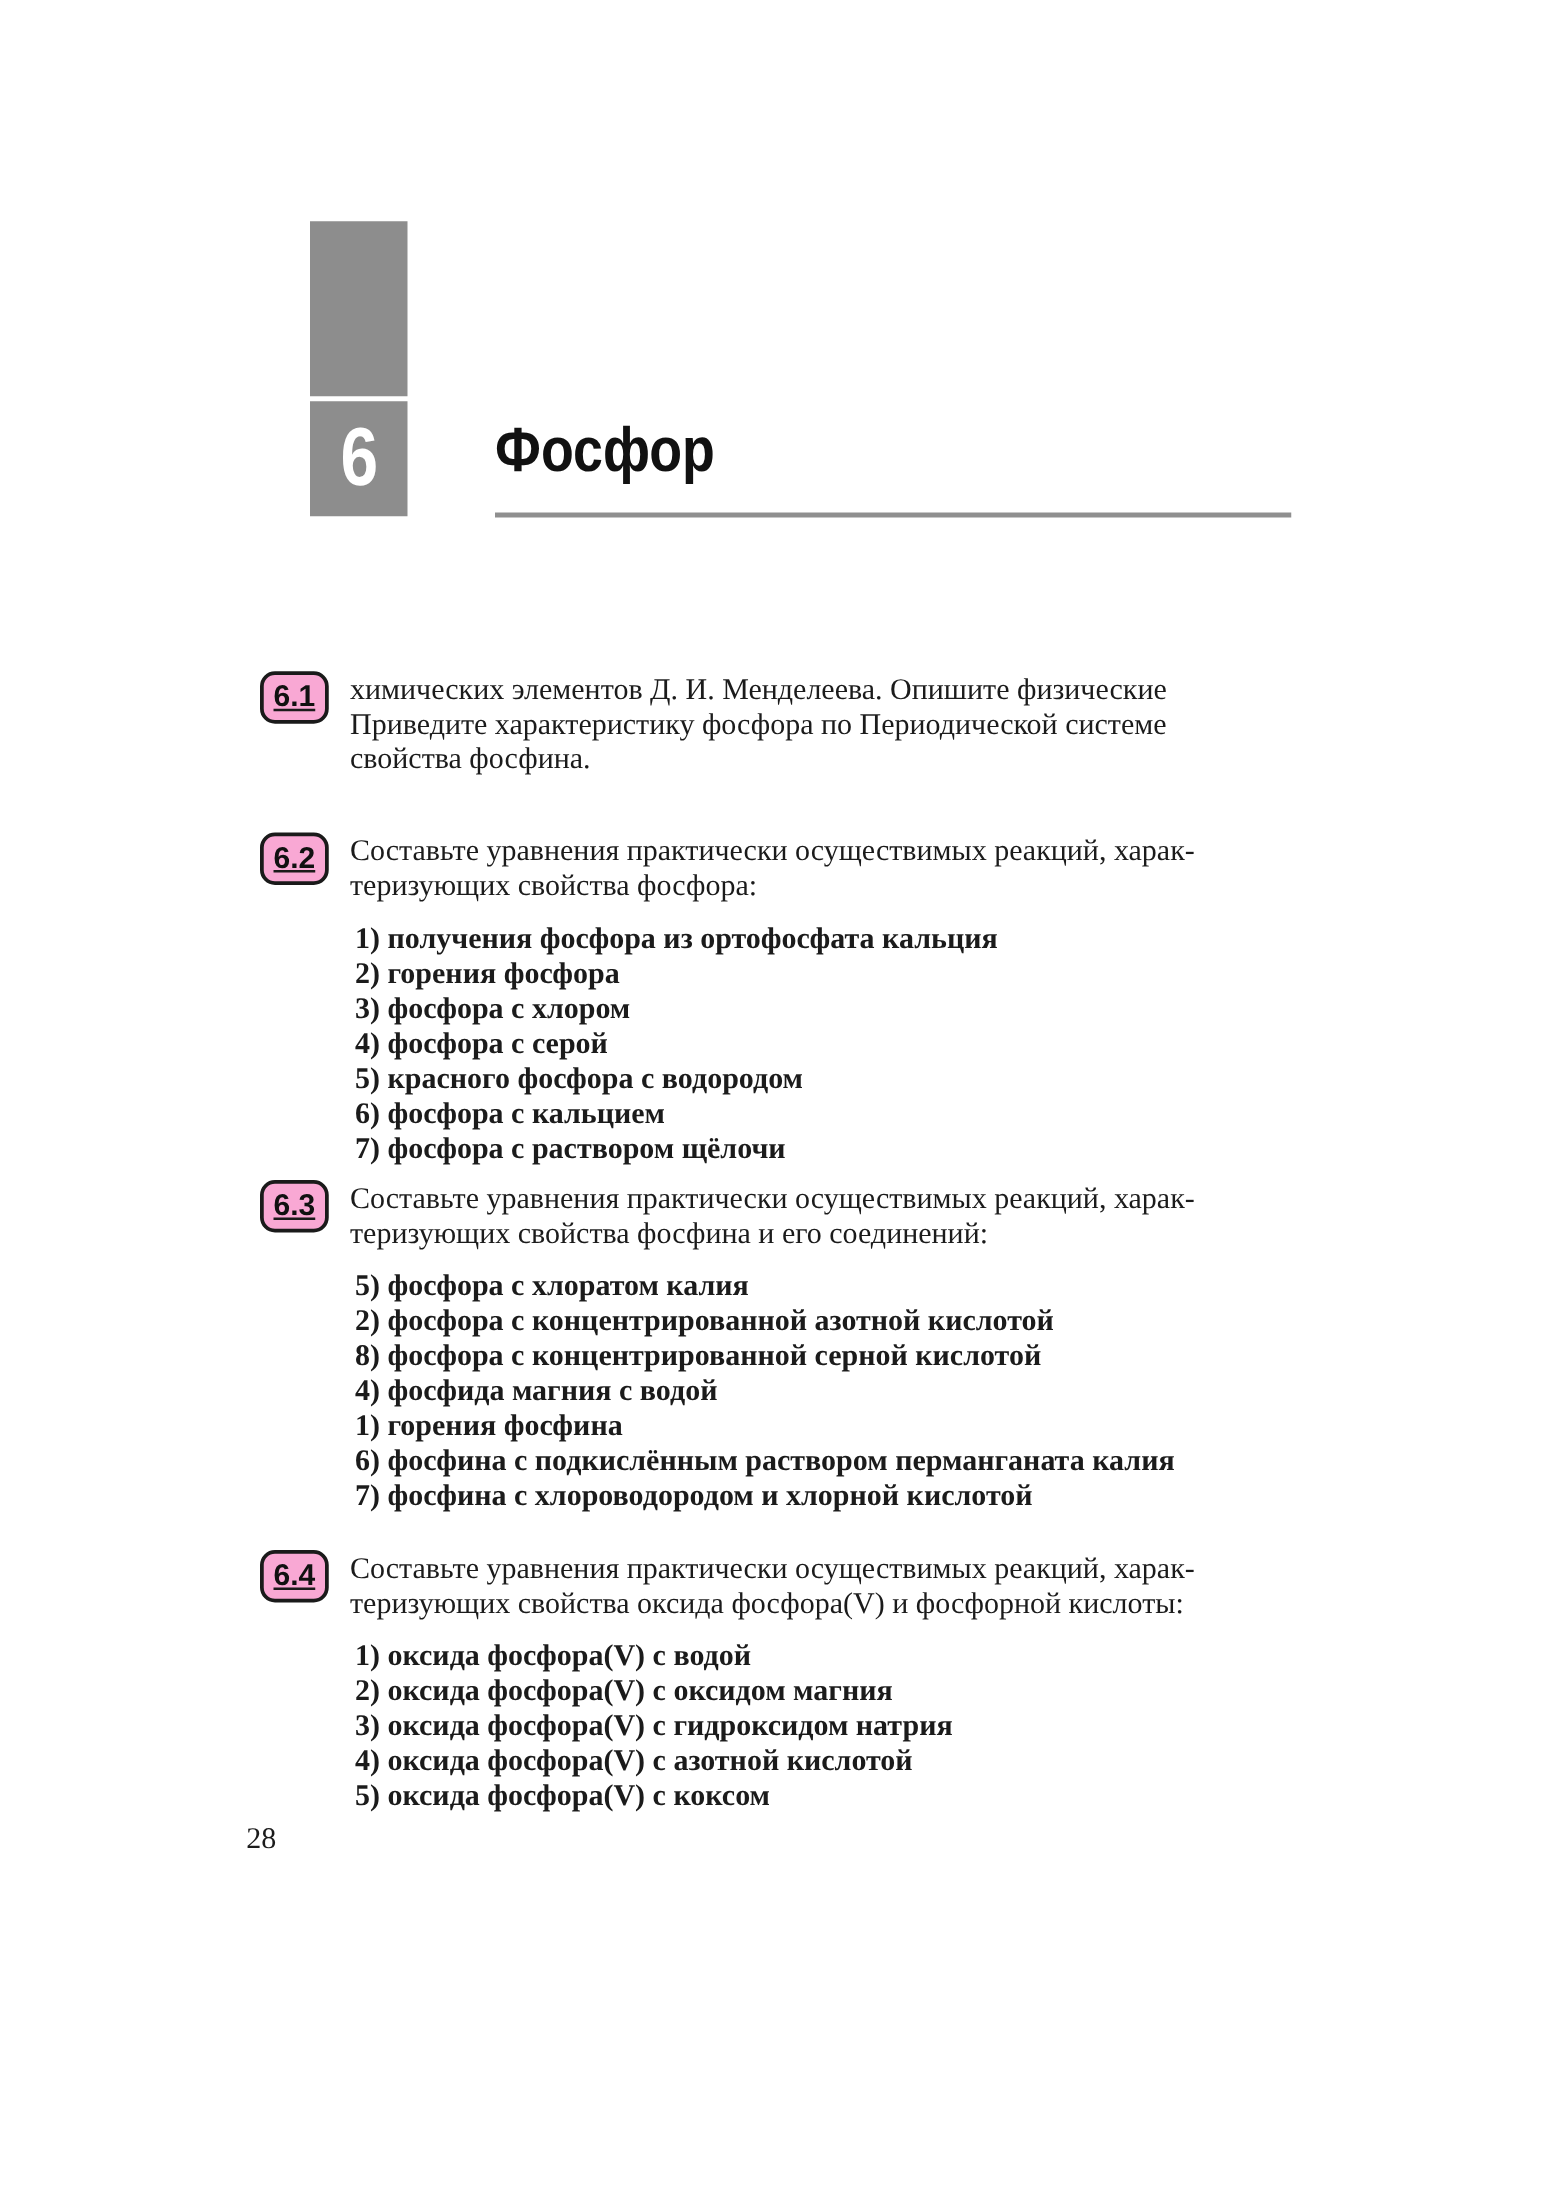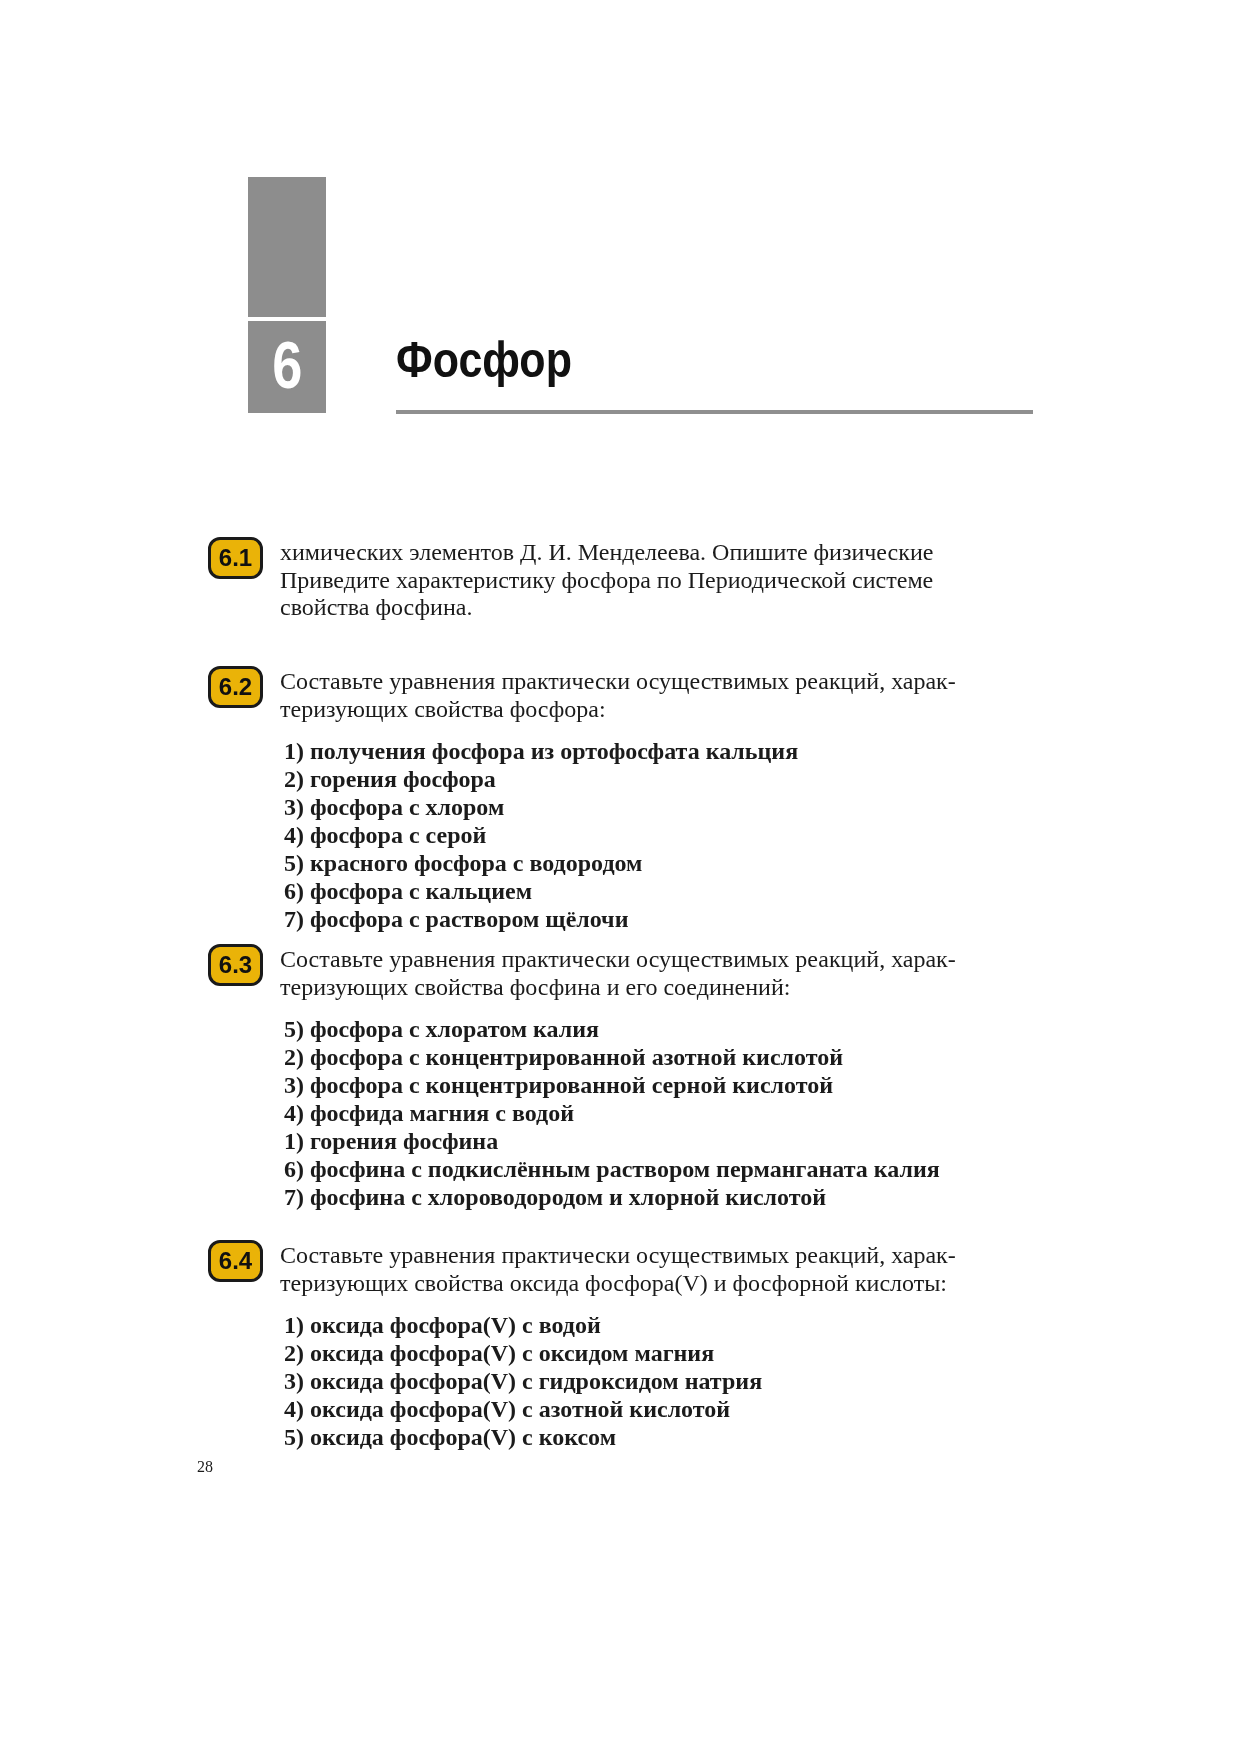--- a/index.html
+++ b/index.html
@@ -74,24 +74,25 @@
     width: 850px;
   }
   .badge {
     position: absolute;
     left: 0;
     top: 0;
     width: 49px;
     height: 36px;
     border: 3px solid #1a1a1a;
     border-radius: 12px;
-    background: #eab308;
+    background: #f9a8d4;
     display: flex;
     align-items: center;
     justify-content: center;
+    text-decoration: underline;
   }
   .badge span {
     font-family: "Liberation Sans", sans-serif;
     font-weight: bold;
     font-size: 24px;
     color: #111111;
     line-height: 1;
   }
   .ex-body {
     margin-left: 72px;
@@ -109,21 +110,21 @@
   .ex-item {
     font-size: 24px;
     line-height: 28px;
     white-space: nowrap;
     font-weight: bold;
   }
   .page-number {
     position: absolute;
     left: 197px;
     top: 1458px;
-    font-size: 16px;
+    font-size: 24px;
     color: #1b1b1b;
   }
 </style>
 </head>
 <body>
 
 <div class="page">
 
   <div class="chapter-box-top"></div>
   <div class="chapter-box-bottom">
@@ -166,21 +167,21 @@
     <div class="badge">
       <span>6.3</span>
     </div>
     <div class="ex-body">
       <div class="ex-line">Составьте уравнения практически осуществимых реакций, харак-</div>
       <div class="ex-line">теризующих свойства фосфина и его соединений:</div>
     </div>
     <div class="ex-list">
       <div class="ex-item">5) фосфора с хлоратом калия</div>
       <div class="ex-item">2) фосфора с концентрированной азотной кислотой</div>
-      <div class="ex-item">3) фосфора с концентрированной серной кислотой</div>
+      <div class="ex-item">8) фосфора с концентрированной серной кислотой</div>
       <div class="ex-item">4) фосфида магния с водой</div>
       <div class="ex-item">1) горения фосфина</div>
       <div class="ex-item">6) фосфина с подкислённым раствором перманганата калия</div>
       <div class="ex-item">7) фосфина с хлороводородом и хлорной кислотой</div>
     </div>
   </section>
 
   <section class="exercise" style="top:1240px">
     <div class="badge">
       <span>6.4</span>

